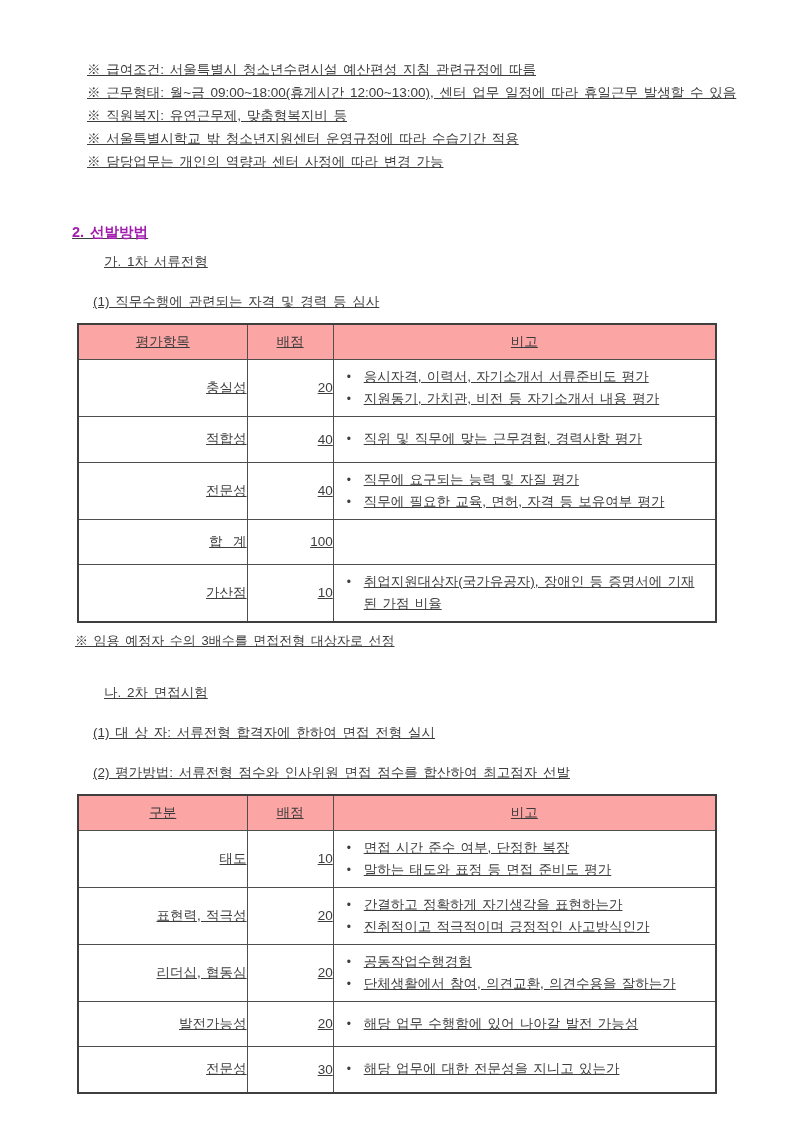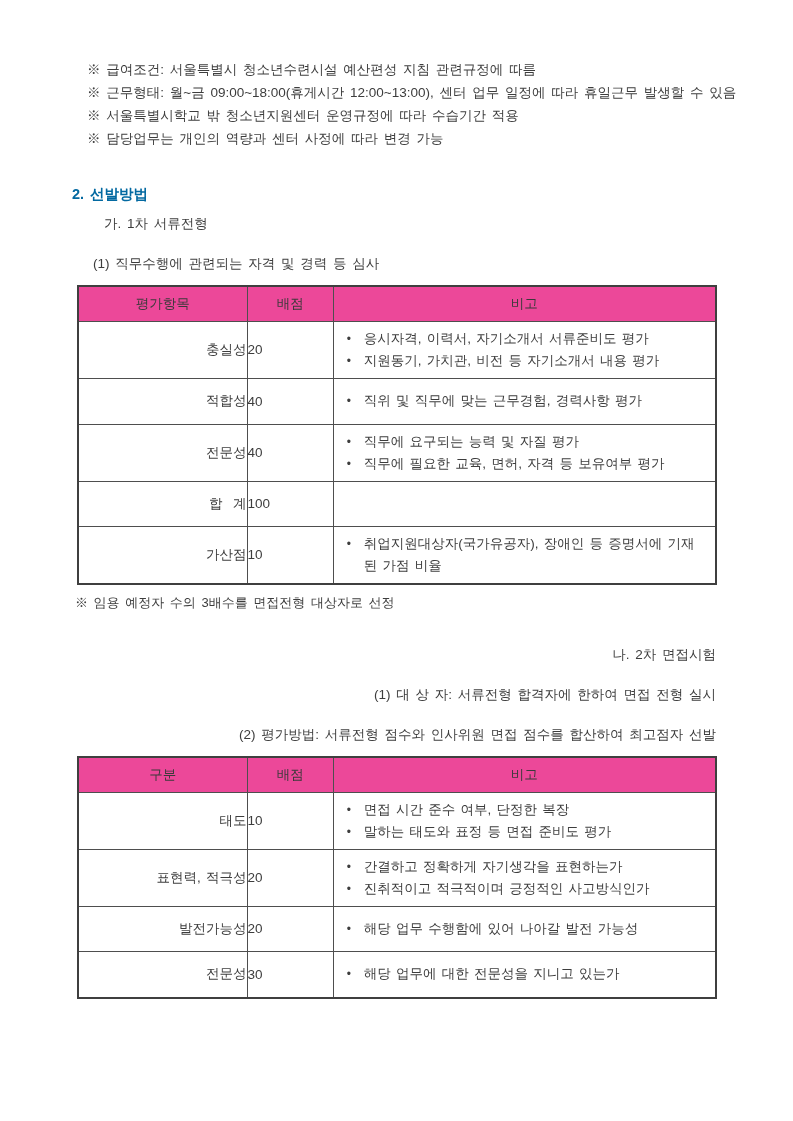--- a/index.html
+++ b/index.html
@@ -9,37 +9,38 @@
     height: 1121px;
     font-family: "Liberation Sans", sans-serif;
     color: #3d3d3d;
     overflow: hidden;
   }
   .page {
     width: 793px;
     height: 1121px;
     padding: 58px 77px 0 72px;
     background: #ffffff;
+    text-decoration: underline;
   }
 
   
   .top-notes { margin-left: 15px; }
   .note-line {
     font-size: 13.5px;
     line-height: 23px;
     word-spacing: 2px;
     white-space: nowrap;
   }
 
   
   .sec-heading {
-    margin-top: 35px;
+    margin-top: 50px;
     font-size: 14.5px;
     font-weight: bold;
-    color: #0369a1;
+    color: #a21caf;
     word-spacing: 2px;
   }
   .sub-line {
     font-size: 13.5px;
     line-height: 22px;
     word-spacing: 2px;
   }
   .indent1 { margin-left: 32px; margin-top: 9px; }
   .indent2 { margin-left: 21px; margin-top: 18px; }
 
@@ -52,32 +53,32 @@
     border: 2px solid #3f3f3f;
     table-layout: fixed;
   }
   .doc-table th, .doc-table td {
     border: 1px solid #4e4e4e;
     font-size: 13.5px;
     vertical-align: middle;
     word-spacing: 1.5px;
   }
   .doc-table th {
-    background: #ec4899;
+    background: #fca5a5;
     font-weight: normal;
     text-align: center;
     height: 35px;
     color: #3a3a3a;
   }
   .col-item  { width: 26.5%; }
   .col-score { width: 13.5%; }
   .col-notes { width: 60%; }
 
   .c-item  { text-align: right; white-space: pre-wrap; }
-  .c-score { text-align: left; }
+  .c-score { text-align: right; }
   .c-notes { padding: 6px 10px 6px 4px; }
 
   .note {
     position: relative;
     padding-left: 26px;
     line-height: 22px;
   }
   .note::before {
     content: "\2022";
     position: absolute;
@@ -100,30 +101,31 @@
   .h-t2r5 { height: 47px; }
   .h-t2r6 { height: 58px; }
 
   .after-table-note {
     margin-top: 9px;
     margin-left: 3px;
     font-size: 13px;
     word-spacing: 2px;
   }
 
-  .block-b { margin-top: 32px; text-align: right; }
+  .block-b { margin-top: 32px; }
 </style>
 </head>
 <body>
 
 <div class="page">
 
   <div class="top-notes">
     <div class="note-line">※ 급여조건: 서울특별시 청소년수련시설 예산편성 지침 관련규정에 따름</div>
     <div class="note-line">※ 근무형태: 월~금 09:00~18:00(휴게시간 12:00~13:00), 센터 업무 일정에 따라 휴일근무 발생할 수 있음</div>
+    <div class="note-line">※ 직원복지: 유연근무제, 맞춤형복지비 등</div>
     <div class="note-line">※ 서울특별시학교 밖 청소년지원센터 운영규정에 따라 수습기간 적용</div>
     <div class="note-line">※ 담당업무는 개인의 역량과 센터 사정에 따라 변경 가능</div>
   </div>
 
   <div class="sec-heading">2. 선발방법</div>
   <div class="sub-line indent1">가. 1차 서류전형</div>
   <div class="sub-line indent2">(1) 직무수행에 관련되는 자격 및 경력 등 심사</div>
 
   <table class="doc-table">
     <colgroup>
@@ -208,20 +210,28 @@
         </td>
       </tr>
       <tr class="h-t2r2">
         <td class="c-item">표현력, 적극성</td>
         <td class="c-score">20</td>
         <td class="c-notes">
           <div class="note">간결하고 정확하게 자기생각을 표현하는가</div>
           <div class="note">진취적이고 적극적이며 긍정적인 사고방식인가</div>
         </td>
       </tr>
+      <tr class="h-t2r3">
+        <td class="c-item">리더십, 협동심</td>
+        <td class="c-score">20</td>
+        <td class="c-notes">
+          <div class="note">공동작업수행경험</div>
+          <div class="note">단체생활에서 참여, 의견교환, 의견수용을 잘하는가</div>
+        </td>
+      </tr>
       <tr class="h-t2r4">
         <td class="c-item">발전가능성</td>
         <td class="c-score">20</td>
         <td class="c-notes">
           <div class="note">해당 업무 수행함에 있어 나아갈 발전 가능성</div>
         </td>
       </tr>
       <tr class="h-t2r5">
         <td class="c-item">전문성</td>
         <td class="c-score">30</td>

